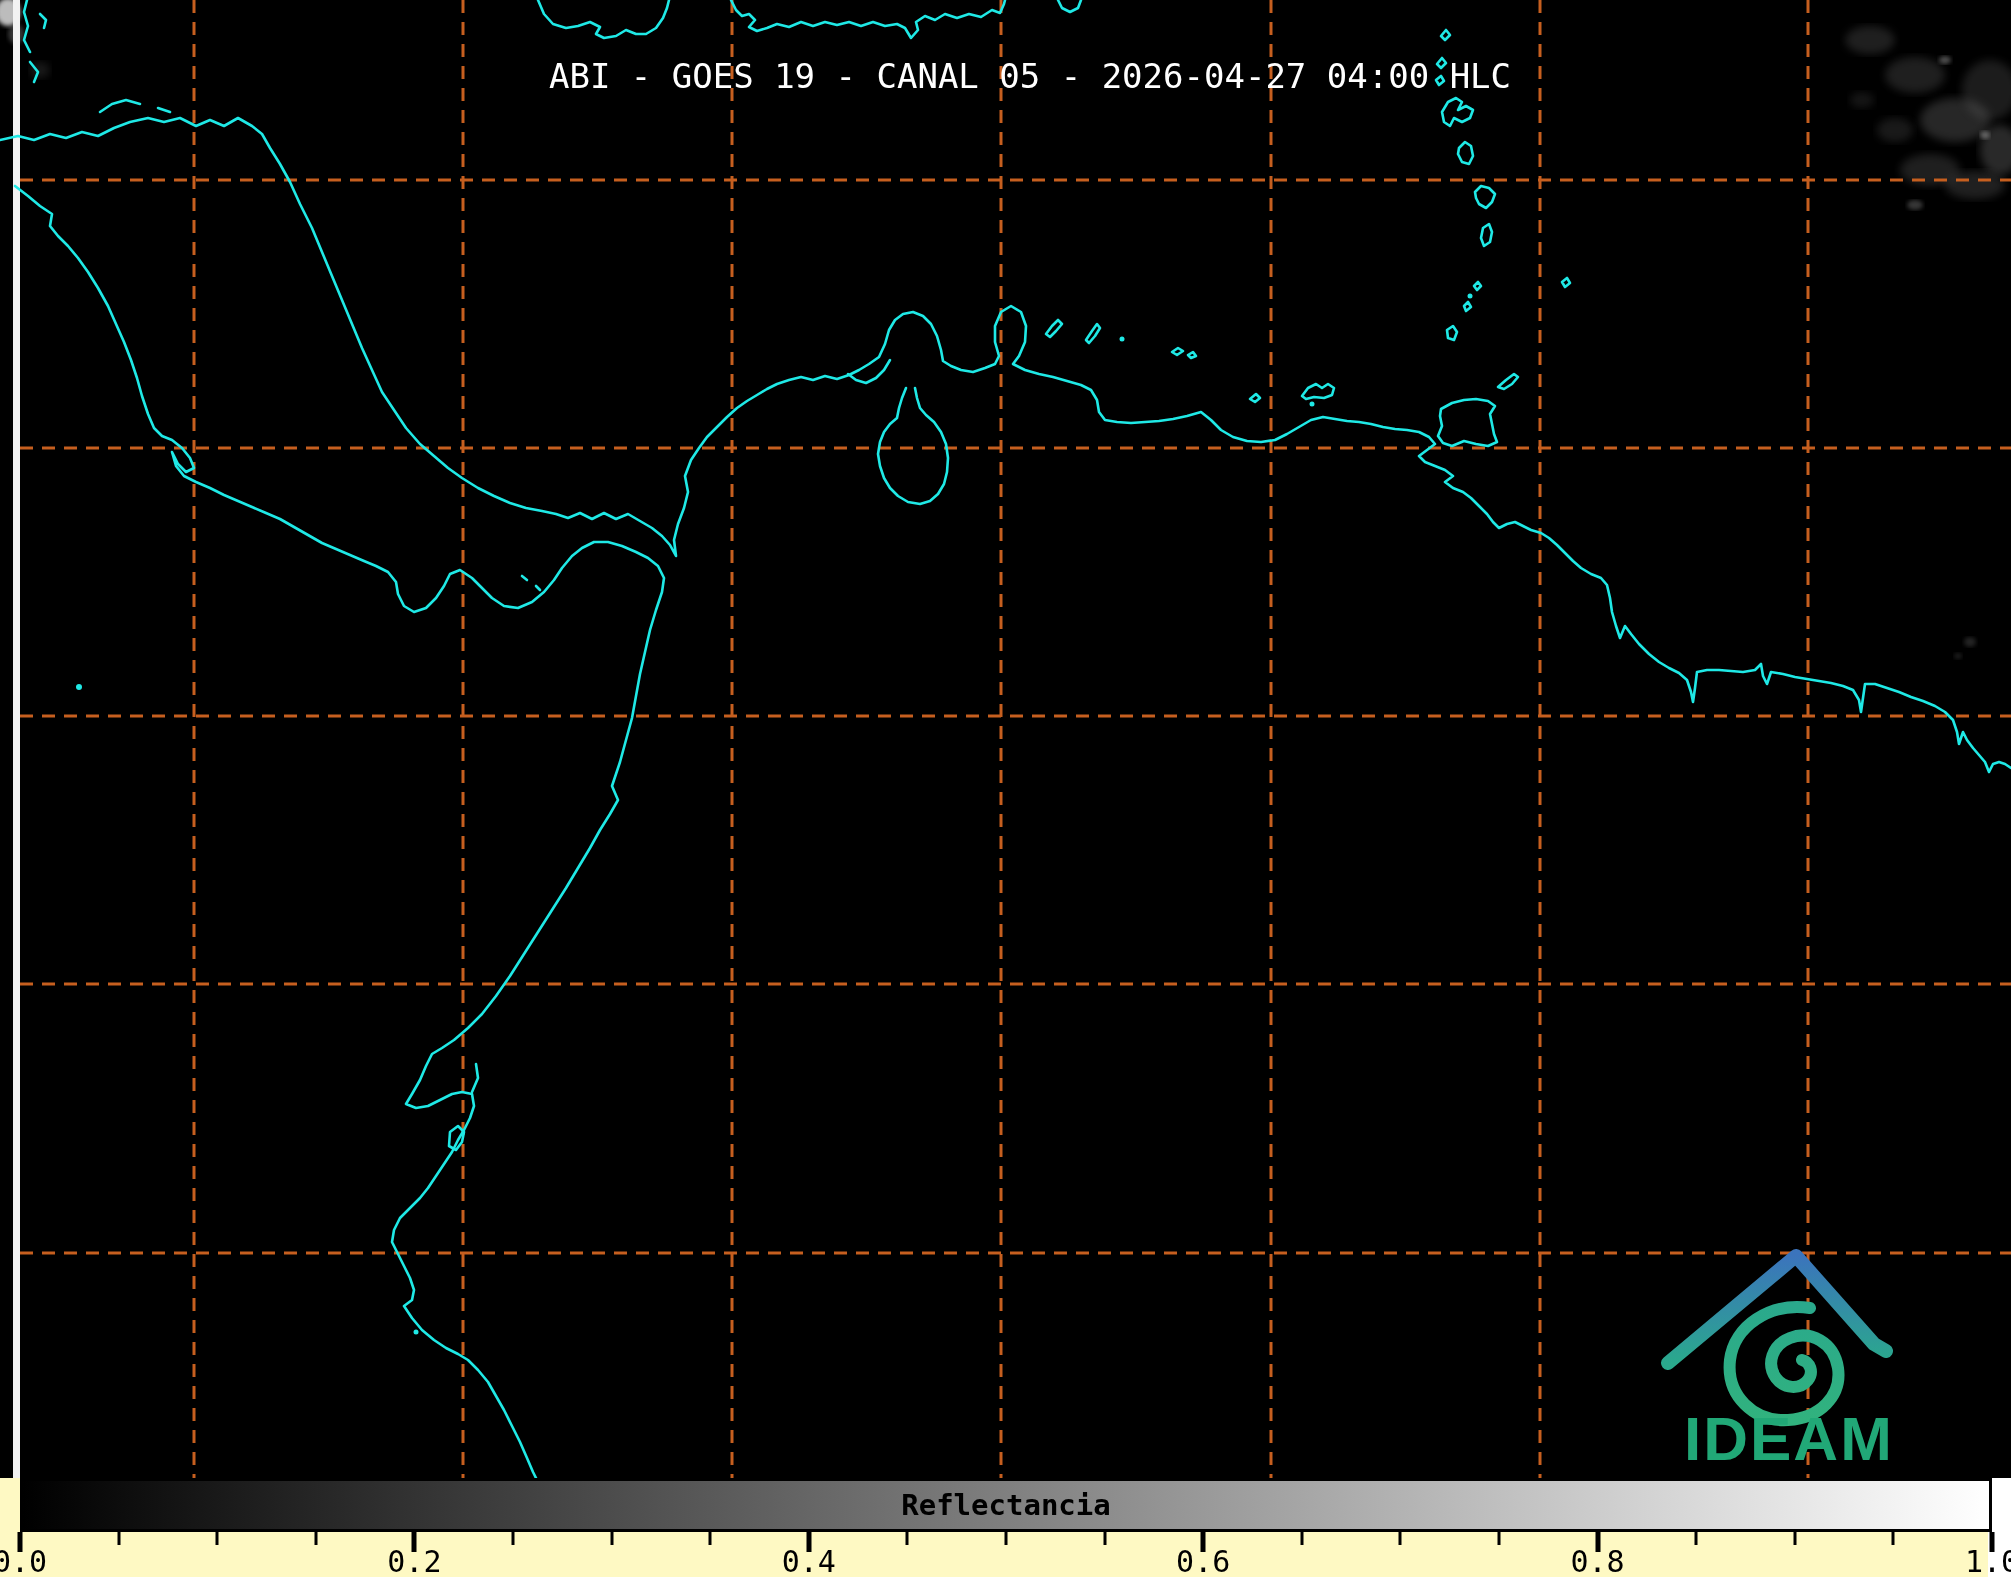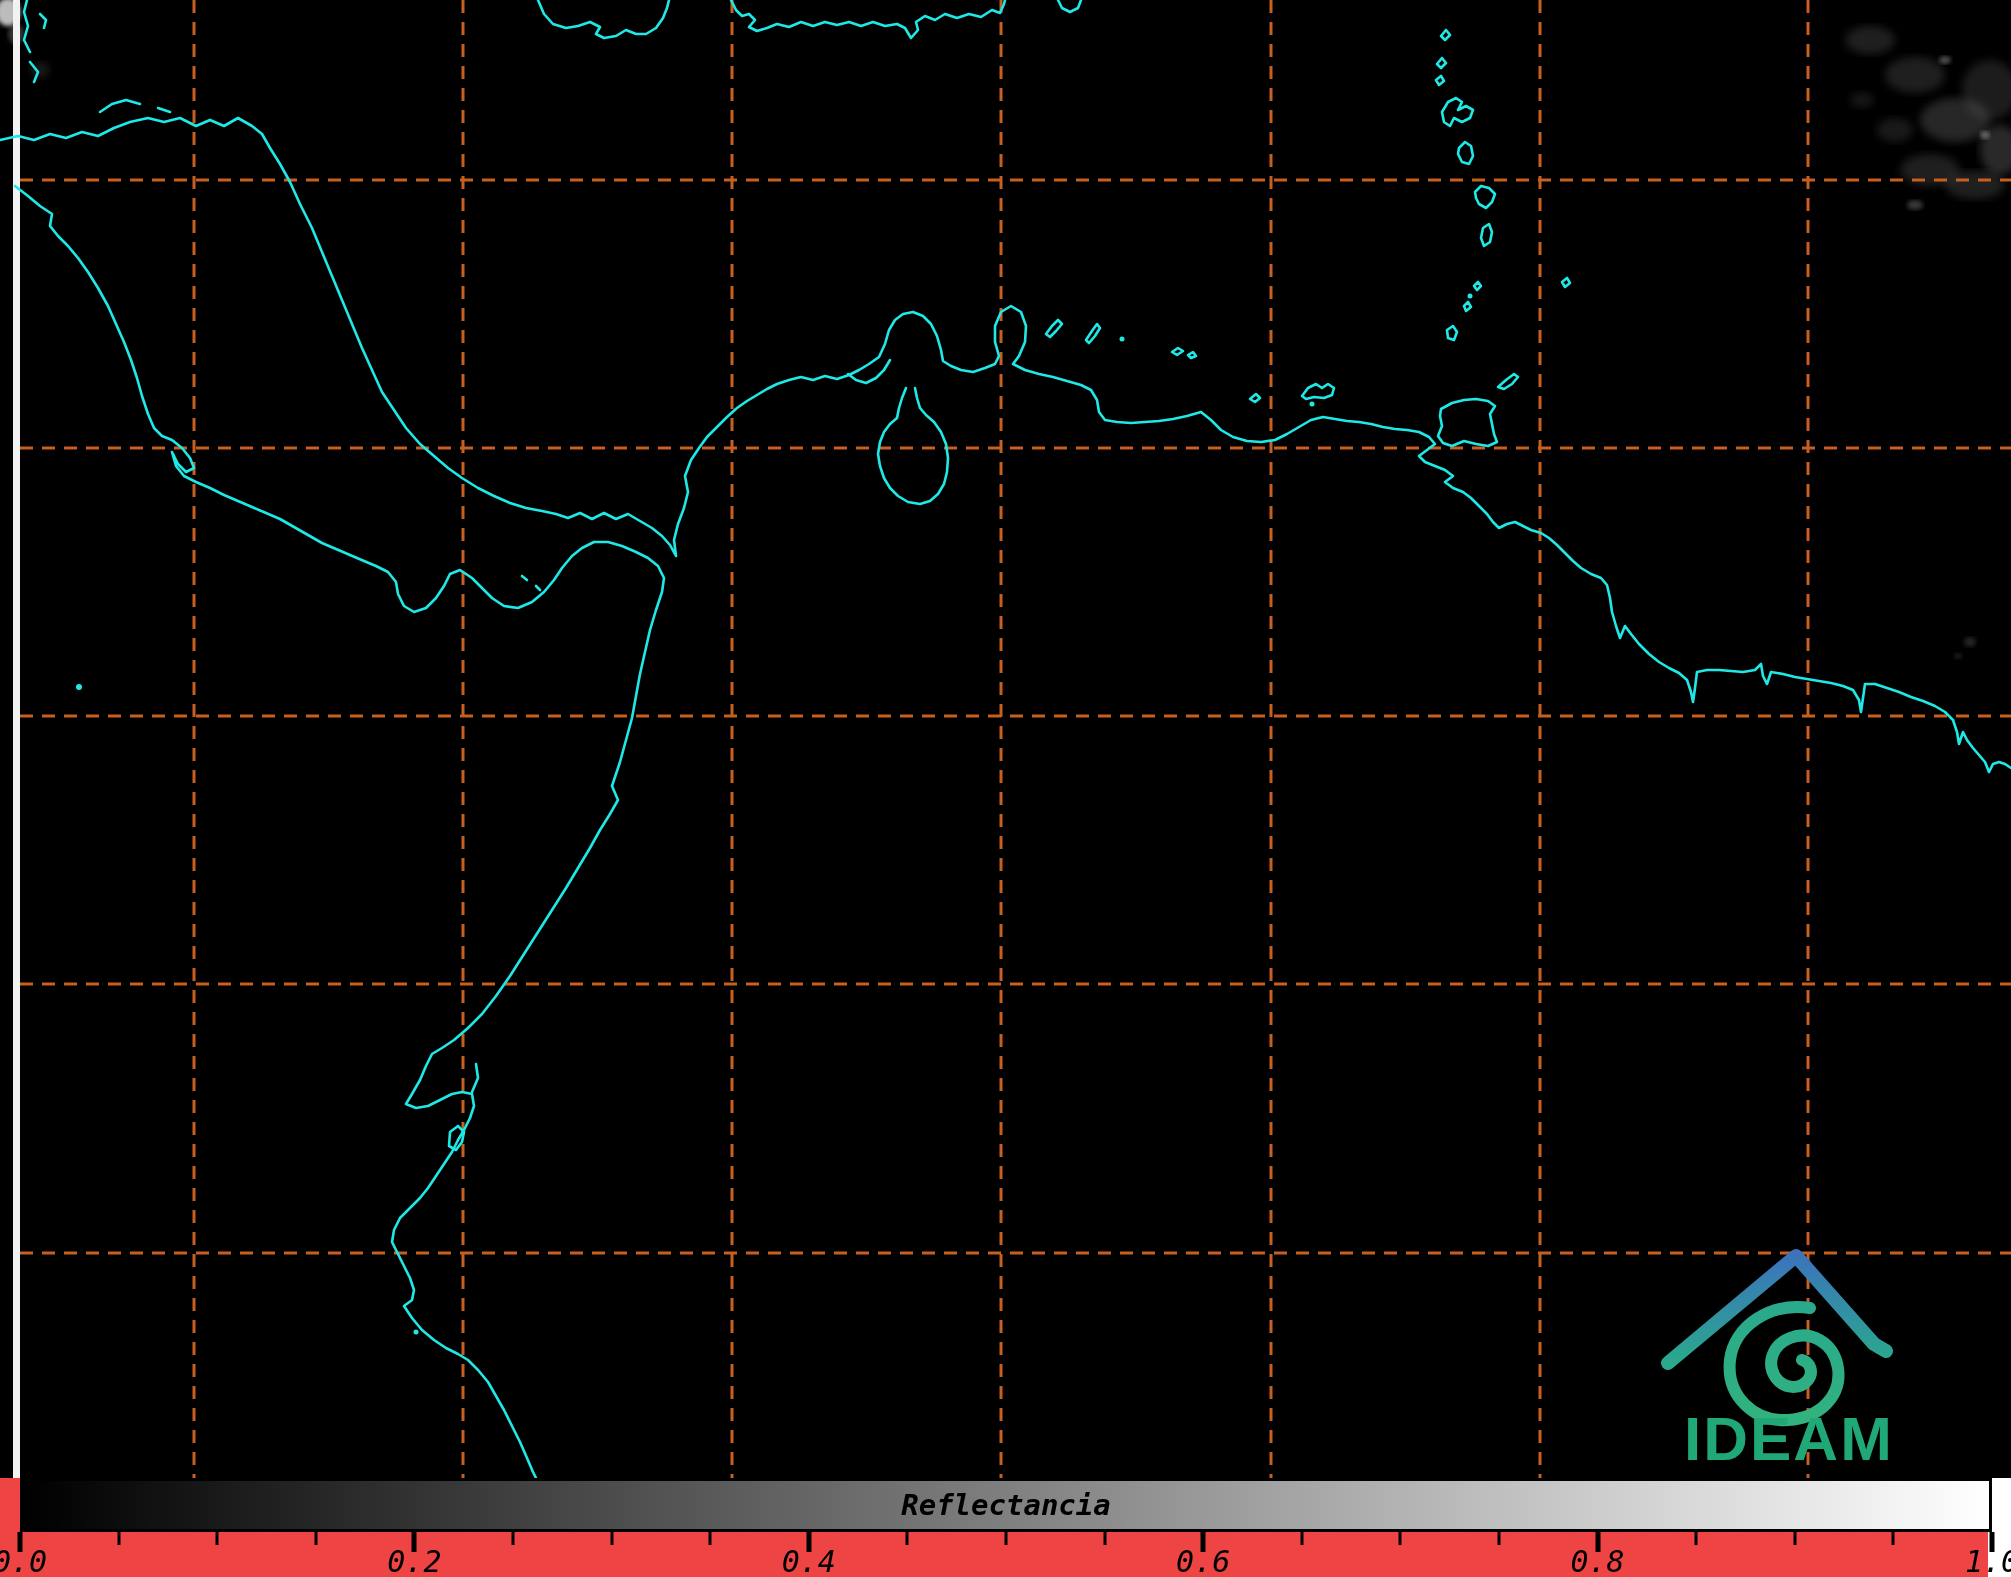--- a/index.html
+++ b/index.html
@@ -5,21 +5,21 @@
   html,body{margin:0;padding:0;background:#777;}
   .stage{position:relative;width:2011px;height:1577px;background:#ffffff;overflow:hidden;
          font-family:"DejaVu Sans Mono",monospace;}
   .map{position:absolute;left:0;top:0;width:2011px;height:1478px;background:#000;overflow:hidden;}
   .map svg.base{position:absolute;left:0;top:0;}
   .img-title{position:absolute;left:1030px;top:56px;transform:translateX(-50%);
              color:#fff;font-size:34px;white-space:nowrap;}
   #graticule line{stroke-width:3;stroke-dasharray:13 9;}
   #coastlines path{fill:none;stroke-width:2.6;stroke-linejoin:round;stroke-linecap:round;}
   
-  .cbar-area{position:absolute;left:0;top:1478px;width:1988px;height:99px;background:#ef4444;font-style:italic;}
+  .cbar-area{position:absolute;left:0;top:1478px;width:1988px;height:99px;background:#fef9c3;}
   .cbar{position:absolute;left:20px;top:0;width:1972px;height:54px;
         border:3px solid #000;box-sizing:border-box;}
   .cbar-label{position:absolute;left:0;right:0;top:50%;transform:translateY(-50%);
               text-align:center;font-weight:bold;font-size:29px;color:#000;}
   .tick{position:absolute;background:#000;transform:translateX(-50%);}
   .tick.major{top:54px;width:5px;height:20px;}
   .tick.minor{top:54px;width:3px;height:13px;}
   .tick-label{position:absolute;top:66px;transform:translateX(-50%);
               font-size:30px;color:#000;white-space:nowrap;}
   
@@ -116,20 +116,21 @@
         <path d="M522,576 L527,580"></path>
         <path d="M536,586 L540,590"></path>
         <circle cx="1122" cy="339" r="2.5" fill="#1fe9e6" stroke="none"></circle>
         <circle cx="1312" cy="404" r="2.5" fill="#1fe9e6" stroke="none"></circle>
         <circle cx="1470" cy="296" r="2.5" fill="#1fe9e6" stroke="none"></circle>
         <circle cx="79" cy="687" r="3" fill="#1fe9e6" stroke="none"></circle>
         <circle cx="416" cy="1332" r="2.5" fill="#1fe9e6" stroke="none"></circle>
       </g>
     </svg>
 
+    <div class="img-title" style="color: rgb(255, 255, 255);">ABI - GOES 19 - CANAL 05 - 2026-04-27 04:00 HLC</div>
 
     <svg class="logo" viewBox="0 0 300 245">
       <defs>
         <linearGradient id="roofGrad" x1="0" y1="0" x2="0" y2="1">
           <stop id="grad-roof-top" offset="0" stop-color="#3b74bc"></stop>
           <stop id="grad-roof-bot" offset="1" stop-color="#2aa98c"></stop>
         </linearGradient>
         <linearGradient id="spiralGrad" x1="0" y1="0" x2="0" y2="1">
           <stop id="grad-spiral-top" offset="0" stop-color="#2aa98c"></stop>
           <stop id="grad-spiral-bot" offset="1" stop-color="#31b27e"></stop>

